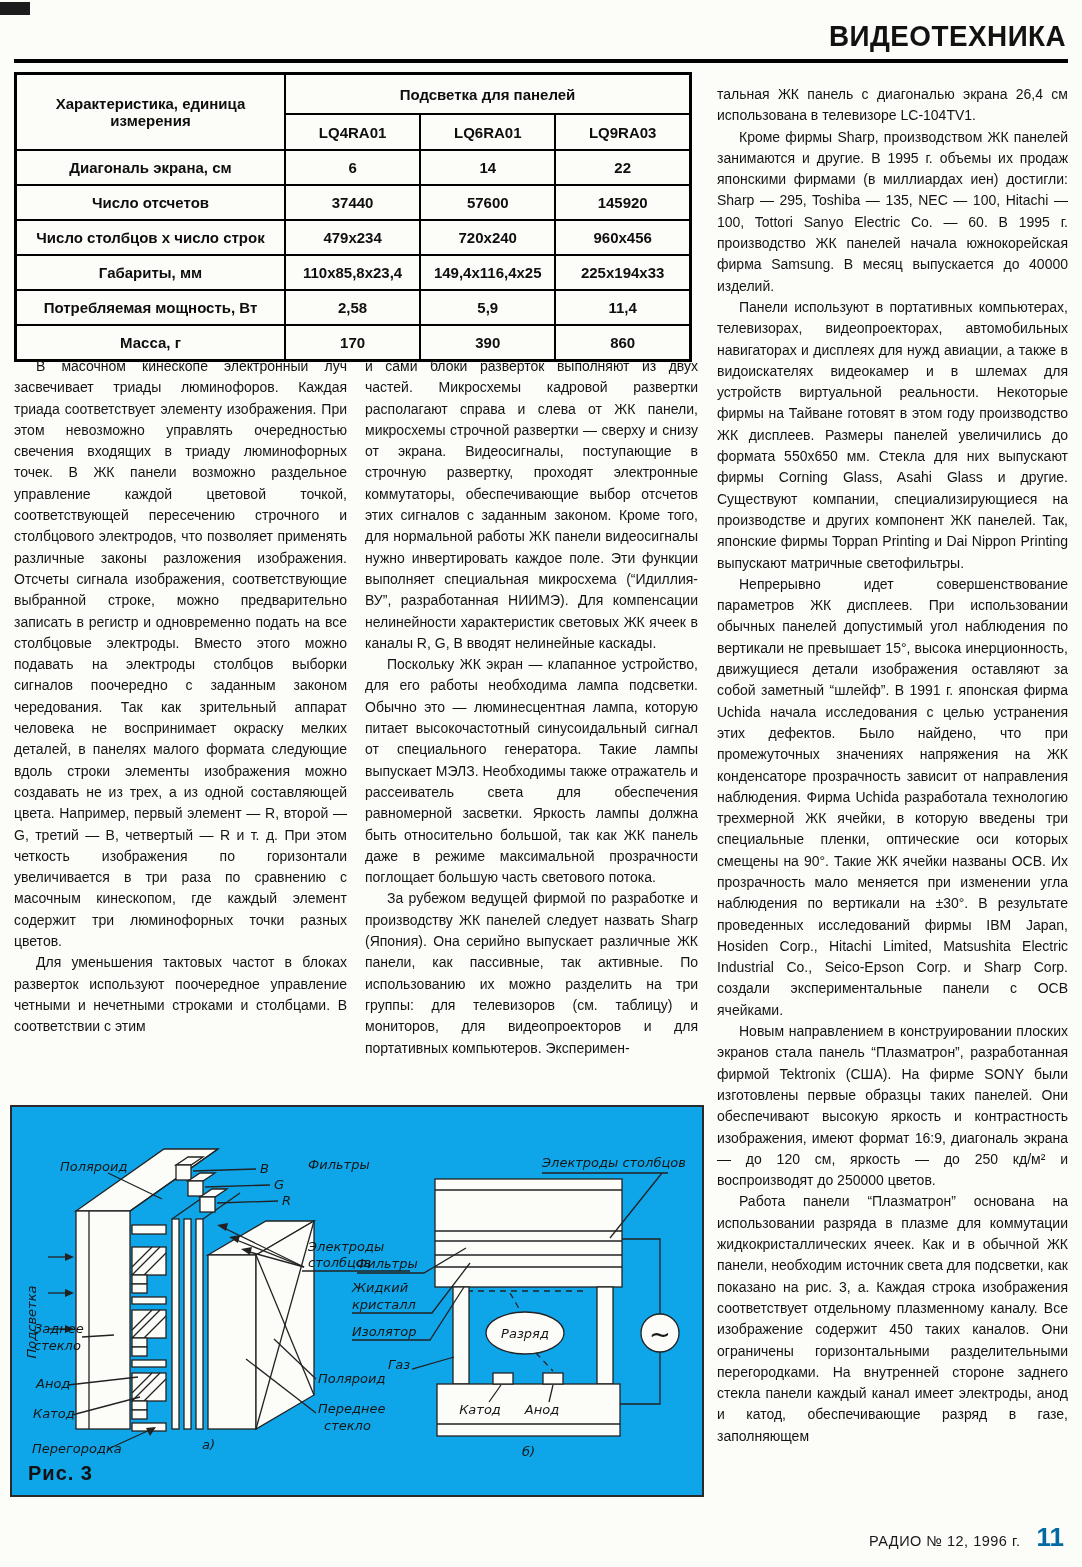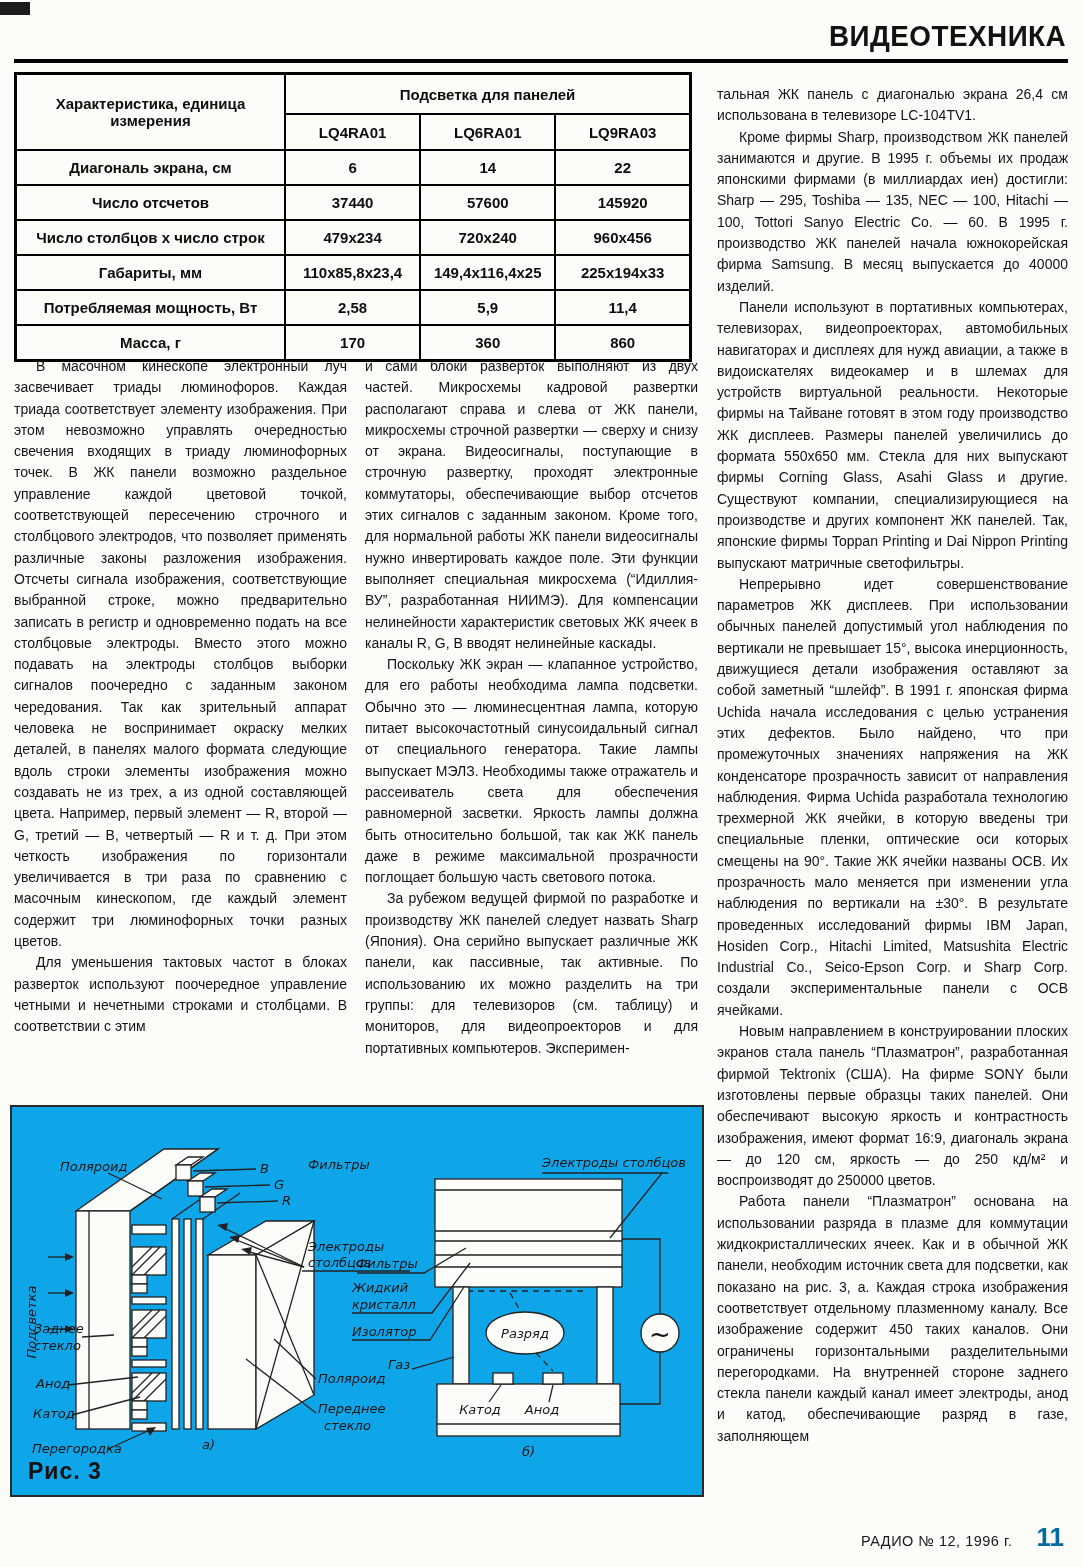--- a/index.html
+++ b/index.html
@@ -34,30 +34,30 @@
   #col-mid{left:365px;top:356px;width:333px;height:742px;}
   #col-right{left:717px;top:84px;width:351px;height:1424px;}
 
   
   .figure-box{
     position:absolute;left:10px;top:1105px;width:694px;height:392px;
     border:2px solid #2a2a2a;background:#0ea5e9;box-sizing:border-box;
   }
   .figure-box svg{display:block;}
   .fig-caption{
-    position:absolute;left:16px;bottom:10px;font-size:23px;font-weight:bold;letter-spacing:1px;
+    position:absolute;left:16px;bottom:10px;font-size:20px;font-weight:bold;letter-spacing:1px;
   }
   svg .ln{stroke:#222;stroke-width:1.3;fill:none;}
   svg .fl{fill:#fcfcf9;stroke:#222;stroke-width:1.3;}
   svg .lab{font-family:"DejaVu Sans",sans-serif;font-style:italic;font-size:13px;fill:#161616;}
   svg .dash{stroke:#222;stroke-width:1.3;fill:none;stroke-dasharray:6 5;}
   svg .arr{fill:#222;stroke:none;}
 
   
-  .footer{position:absolute;top:1522px;right:18px;display:flex;align-items:baseline;gap:24px;}
+  .footer{position:absolute;top:1522px;right:18px;display:flex;align-items:baseline;gap:16px;}
   .footer .journal{font-size:14.5px;letter-spacing:.5px;color:#191919;}
   .footer .pageno{font-size:26px;font-weight:800;color:#0369a1;}
 </style>
 </head>
 <body>
 
 <div class="page">
 
   <div class="corner-smudge"></div>
   <div class="masthead-title">ВИДЕОТЕХНИКА</div>
@@ -101,21 +101,21 @@
       </tr>
       <tr>
         <td class="lbl">Потребляемая мощность, Вт</td>
         <td class="val">2,58</td>
         <td class="val">5,9</td>
         <td class="val">11,4</td>
       </tr>
       <tr>
         <td class="lbl">Масса, г</td>
         <td class="val">170</td>
-        <td class="val">360</td>
+        <td class="val">390</td>
         <td class="val">860</td>
       </tr>
     </tbody>
       </table>
   </div>
 
   <div class="col" id="col-left">
     <p class="ind">В масочном кинескопе электронный луч засвечивает триады люминофоров. Каждая триада соответствует элементу изображения. При этом невозможно управлять очередностью свечения входящих в триаду люминофорных точек. В ЖК панели возможно раздельное управление каждой цветовой точкой, соответствующей пересечению строчного и столбцового электродов, что позволяет применять различные законы разложения изображения. Отсчеты сигнала изображения, соответствующие выбранной строке, можно предварительно записать в регистр и одновременно подать на все столбцовые электроды. Вместо этого можно подавать на электроды столбцов выборки сигналов поочередно с заданным законом чередования. Так как зрительный аппарат человека не воспринимает окраску мелких деталей, в панелях малого формата следующие вдоль строки элементы изображения можно создавать не из трех, а из одной составляющей цвета. Например, первый элемент — R, второй — G, третий — B, четвертый — R и т. д. При этом четкость изображения по горизонтали увеличивается в три раза по сравнению с масочным кинескопом, где каждый элемент содержит три люминофорных точки разных цветов.</p>
     <p class="ind">Для уменьшения тактовых частот в блоках разверток используют поочередное управление четными и нечетными строками и столбцами. В соответствии с этим</p>
   </div>

